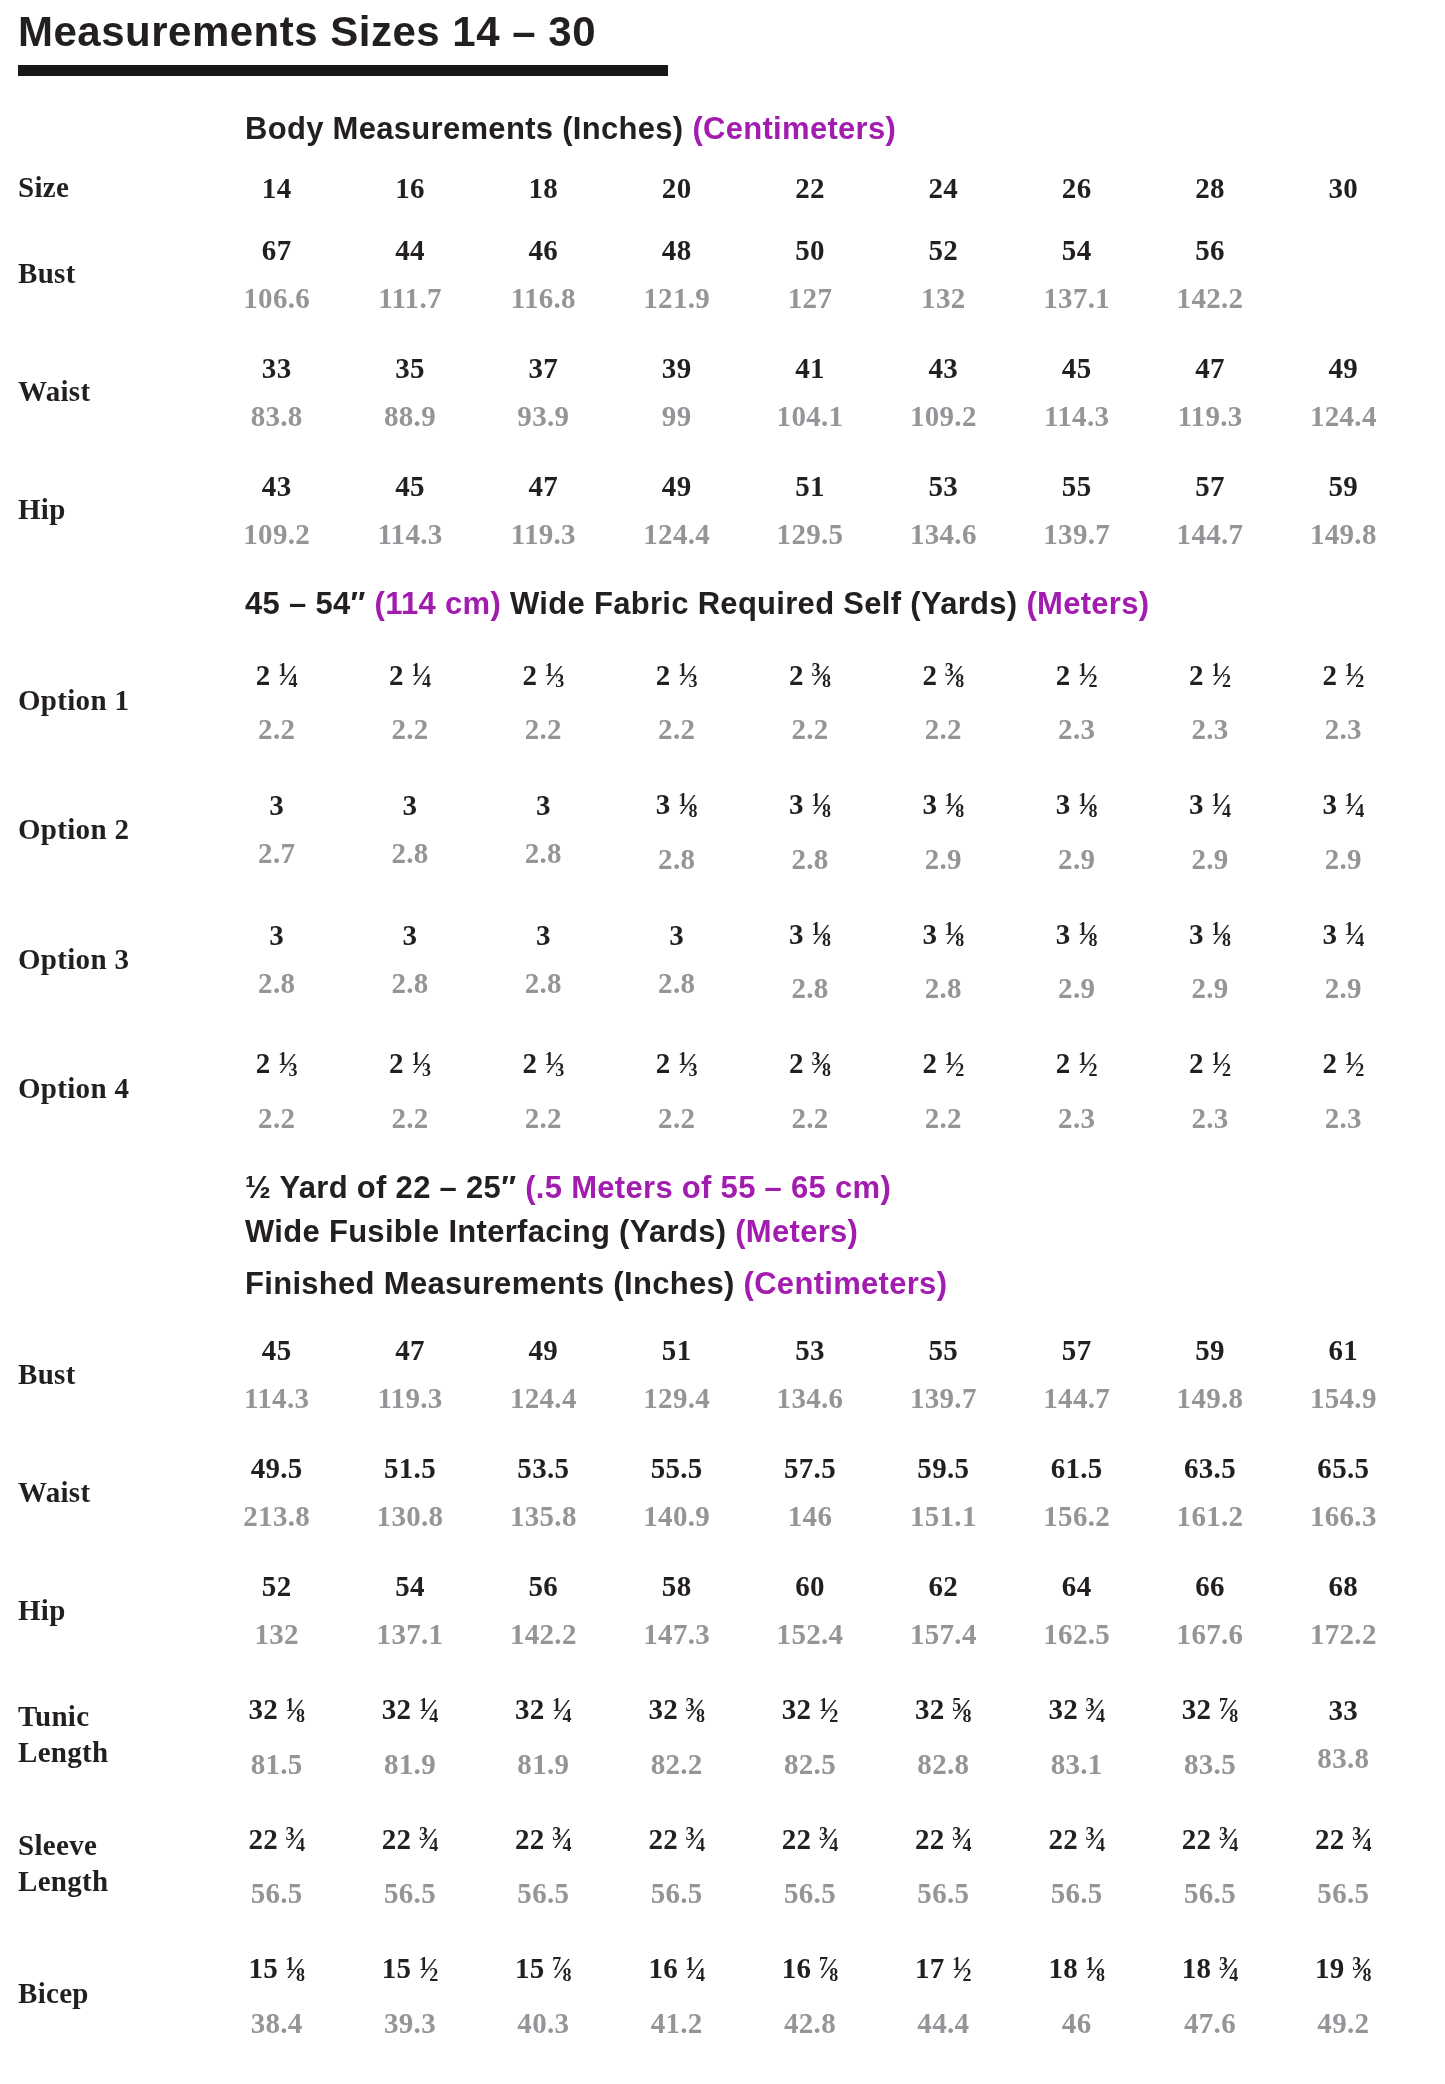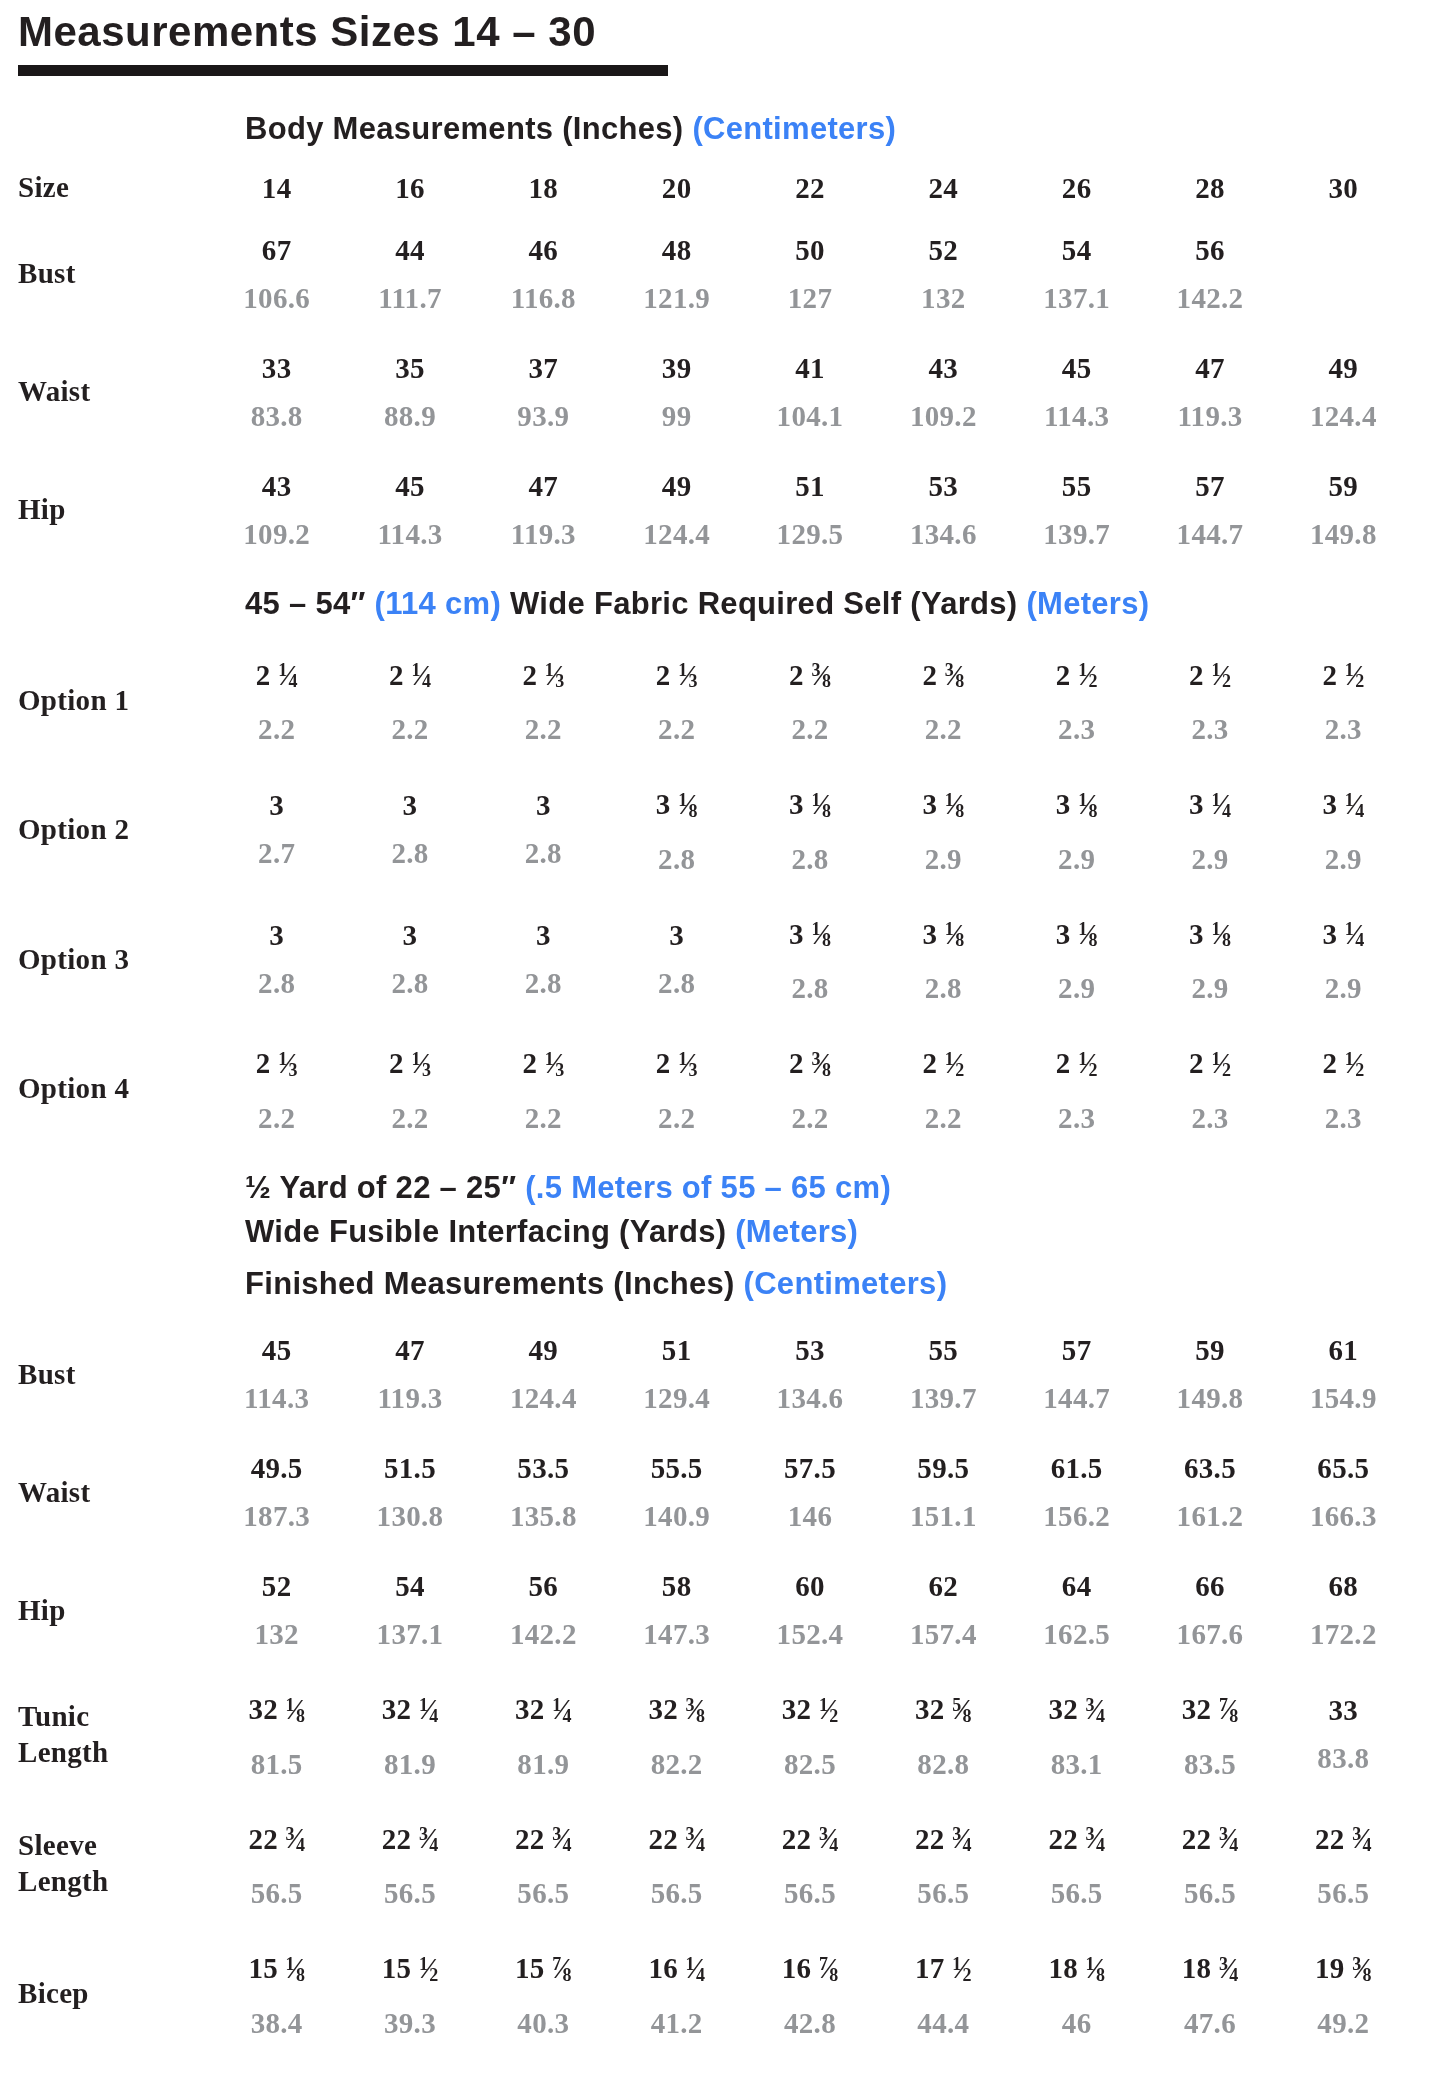--- a/index.html
+++ b/index.html
@@ -3,21 +3,21 @@
 <meta charset="utf-8">
 <style>
   * { margin:0; padding:0; box-sizing:border-box; }
   html,body { background:#ffffff; }
   body {
     width:1445px; height:2084px; overflow:hidden;
     font-family:"Liberation Sans", sans-serif;
     color:#231f20;
     padding:8px 0 0 15px;
   }
-  .gy { color:#3b82f6; }
+  .gy { color:#a21caf; }
 
   
   header { margin-left:3px; }
   h1 {
     font-size:42px; font-weight:700; letter-spacing:.5px;
     line-height:1.15; color:#231f20;
   }
   .rule { width:650px; height:11px; background:#1a1718; margin-top:9px; }
 
   
@@ -432,21 +432,21 @@
         </div>
         <div class="cell">
           <div class="in">61</div>
           <div class="cm">154.9</div>
         </div>
       </div>
       <div class="row">
         <div class="rlabel">Waist</div>
         <div class="cell">
           <div class="in">49.5</div>
-          <div class="cm">187.3</div>
+          <div class="cm">213.8</div>
         </div>
         <div class="cell">
           <div class="in">51.5</div>
           <div class="cm">130.8</div>
         </div>
         <div class="cell">
           <div class="in">53.5</div>
           <div class="cm">135.8</div>
         </div>
         <div class="cell">

